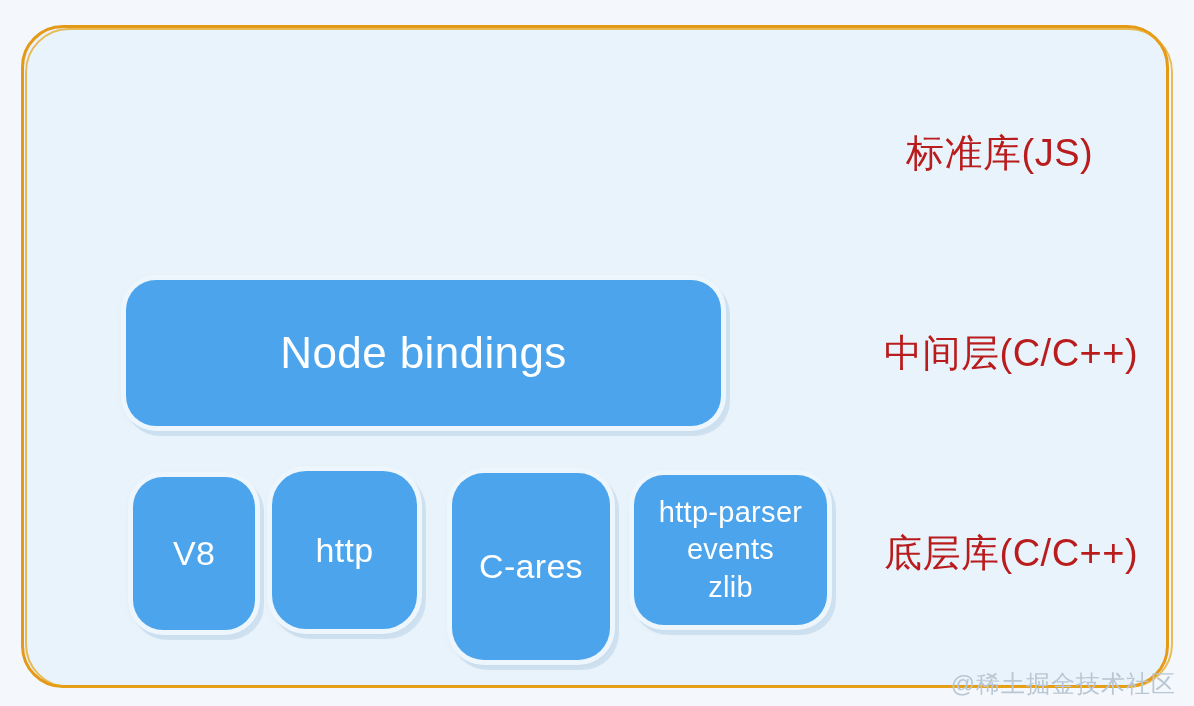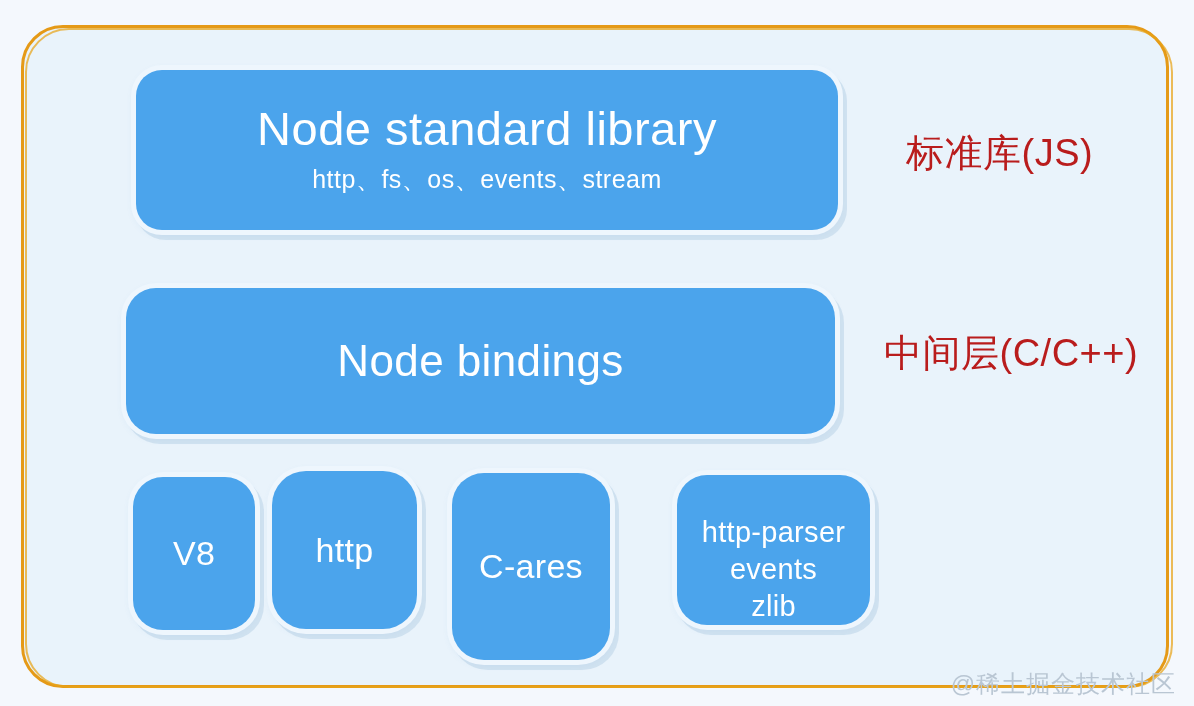--- a/index.html
+++ b/index.html
@@ -80,22 +80,22 @@
   #blk-std .sub {
     font-size: 25px;
     margin-top: 9px;
     letter-spacing: 0.5px;
     font-weight: 400;
   }
 
   
   #blk-bind {
     left: 126px;
-    top: 288px;
-    width: 709px;
+    top: 280px;
+    width: 595px;
     height: 146px;
     border-radius: 30px;
   }
   #blk-bind .title {
     font-size: 44px;
     letter-spacing: 0.4px;
     font-weight: 400;
   }
 
   
@@ -105,23 +105,22 @@
   }
   #blk-libuv {
     left: 272px; top: 471px; width: 145px; height: 158px;
     border-radius: 34px;
   }
   #blk-cares {
     left: 452px; top: 473px; width: 158px; height: 187px;
     border-radius: 32px;
   }
   #blk-misc {
-    left: 677px; top: 475px; width: 193px; height: 150px;
+    left: 634px; top: 475px; width: 193px; height: 150px;
     border-radius: 30px;
-    justify-content: flex-end;
   }
   .blk .lbl {
     font-size: 34px;
     letter-spacing: 0.3px;
     font-weight: 400;
     line-height: 1.12;
   }
   #blk-misc .lbl {
     font-size: 29px;
     line-height: 1.28;
@@ -152,24 +151,20 @@
   }
 </style>
 </head>
 <body>
 
 <div id="diagram-root">
 
   <div class="frame"></div>
   <div class="frame-ghost"></div>
 
-  <div class="blk" id="blk-std">
-    <div class="title">Node standard library</div>
-    <div class="sub">http、fs、os、events、stream</div>
-  </div>
   <div class="caption" id="cap-std">标准库(JS)</div>
 
   <div class="blk" id="blk-bind">
     <div class="title">Node bindings</div>
   </div>
   <div class="caption" id="cap-bind">中间层(C/C++)</div>
 
   <div class="blk" id="blk-v8">
     <div class="lbl">V8</div>
   </div>
@@ -179,15 +174,16 @@
   <div class="blk" id="blk-cares">
     <div class="lbl">C-ares</div>
   </div>
   <div class="blk" id="blk-misc">
     <div class="lbl">
       <div>http-parser</div>
       <div>events</div>
       <div>zlib</div>
     </div>
   </div>
+  <div class="caption" id="cap-low">底层库(C/C++)</div>
 
   <div id="watermark">@稀土掘金技术社区</div>
 </div>
 
 </body></html>

